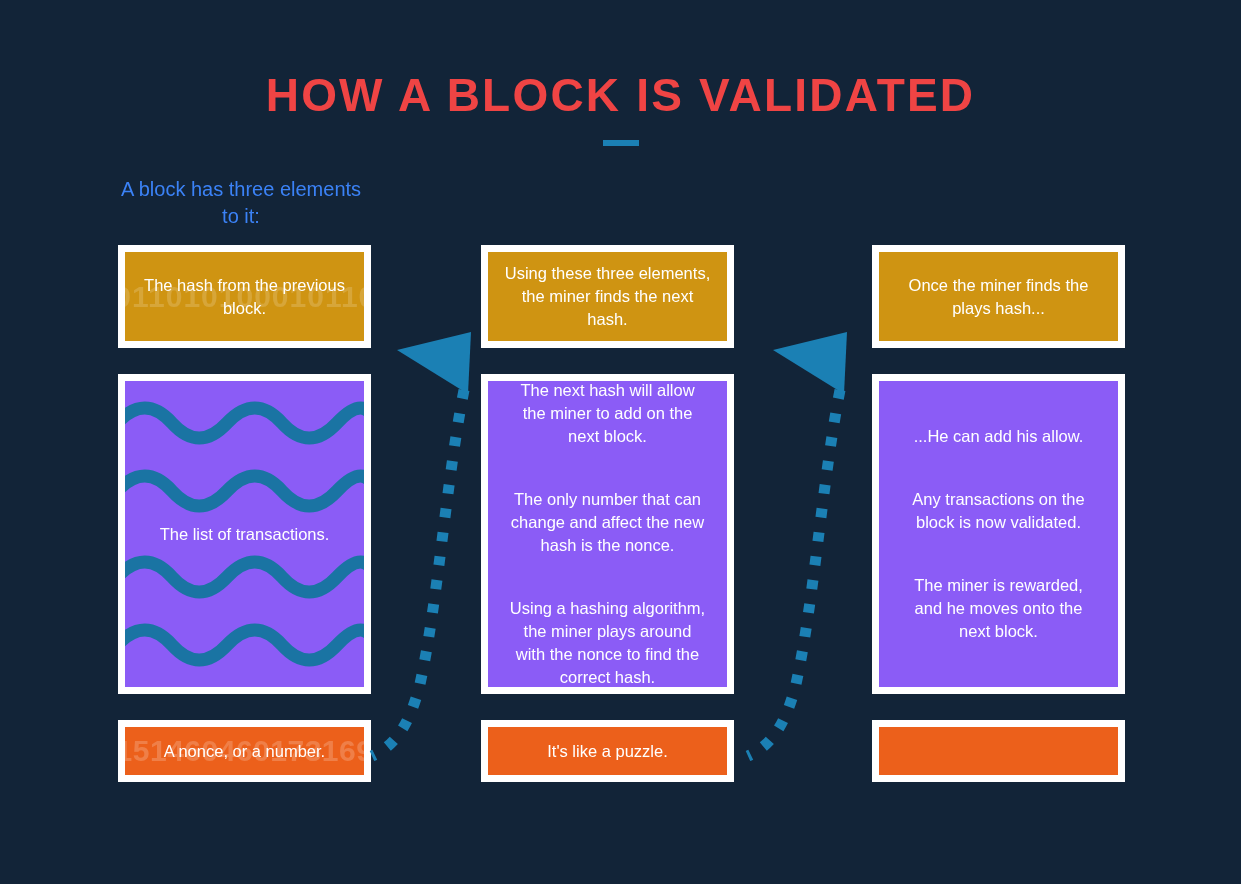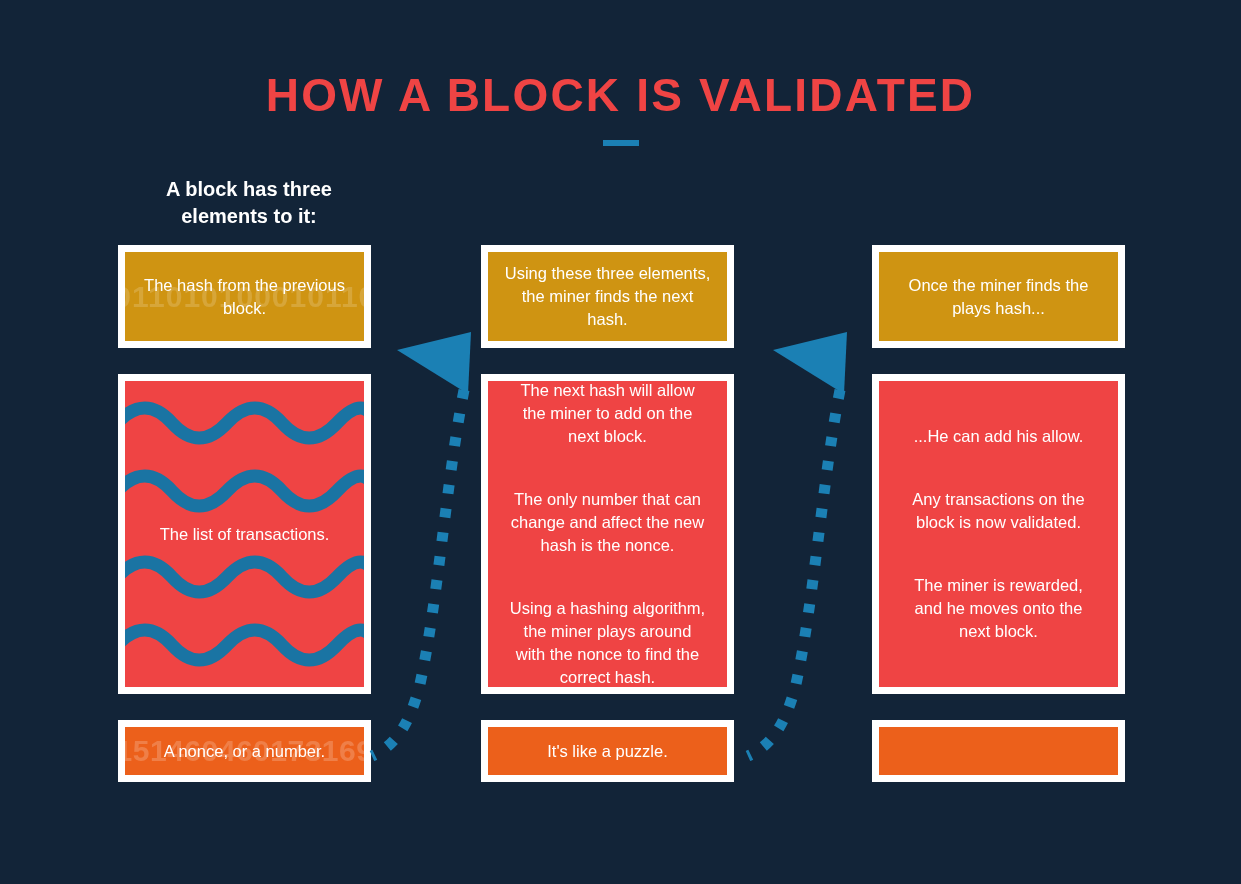--- a/index.html
+++ b/index.html
@@ -36,26 +36,26 @@
     left: 603px;
     width: 36px;
     height: 6px;
     background: #1B80B4;
   }
 
   
   .col-subtitle {
     position: absolute;
     top: 176px;
-    left: 124px;
+    left: 116px;
     width: 250px;
     text-align: center;
-    color: #ffffff;
+    color: #3b82f6;
     font-size: 20px;
-    font-weight: bold;
+    font-weight: normal;
     line-height: 27px;
   }
 
   
   .column {
     position: absolute;
     width: 253px;
   }
   #col-1 { left: 118px; top: 245px; }
   #col-2 { left: 481px; top: 245px; }
@@ -91,21 +91,21 @@
   }
   .card-text p {
     margin: 0;
   }
   .card-text p + p {
     margin-top: 40px;
   }
 
   
   .c-gold   .card-inner { background: #CF9412; }
-  .c-blue   .card-inner { background: #ef4444; }
+  .c-blue   .card-inner { background: #8b5cf6; }
   .c-orange .card-inner { background: #EC601B; }
 
   
   .h-small  { height: 103px; }
   .h-tall   { height: 320px; }
   .h-strip  { height: 62px; }
   .h-tall .card-inner { align-items: center; }
   .h-tall.c-blue.has-text-top .card-text { padding: 0 6px; }
 
   

